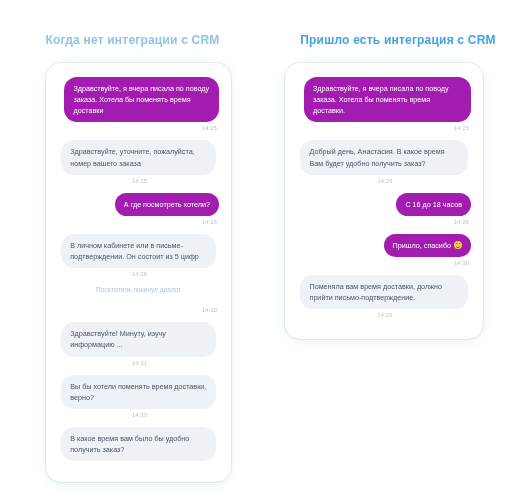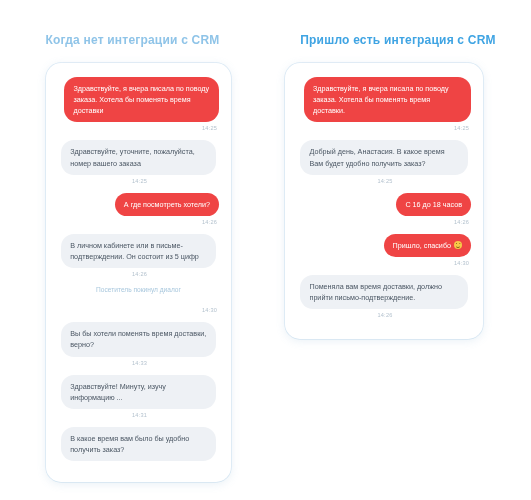--- a/index.html
+++ b/index.html
@@ -77,21 +77,21 @@
     line-height: 1.55;
     word-wrap: break-word;
     box-sizing: border-box;
   }
   .bubble.in {
     background: #eef1f5;
     color: #4a5663;
     border-bottom-left-radius: 13px;
   }
   .bubble.out {
-    background: #ef4444;
+    background: #a21caf;
     color: #ffffff;
     border-bottom-right-radius: 13px;
   }
   .time {
     font-size: 5.6px;
     color: #b4c2ce;
     margin-top: 3px;
     letter-spacing: 0.2px;
   }
   .msg-row.in .time { margin-left: 2px; }
@@ -160,27 +160,27 @@
         <div class="time">14:26</div>
       </div>
 
       <div class="system-note">Посетитель покинул диалог</div>
 
       <div class="msg-row out">
         <div class="time">14:30</div>
       </div>
 
       <div class="msg-row in">
+        <div class="bubble in">Здравствуйте! Минуту, изучу информацию ...</div>
+        <div class="time">14:31</div>
+      </div>
+
+      <div class="msg-row in">
         <div class="bubble in">Вы бы хотели поменять время доставки, верно?</div>
         <div class="time">14:33</div>
-      </div>
-
-      <div class="msg-row in">
-        <div class="bubble in">Здравствуйте! Минуту, изучу информацию ...</div>
-        <div class="time">14:31</div>
       </div>
 
 
       <div class="msg-row in">
         <div class="bubble in">В какое время вам было бы удобно получить заказ?</div>
 
       </div>
 
     </div>
   </div>

